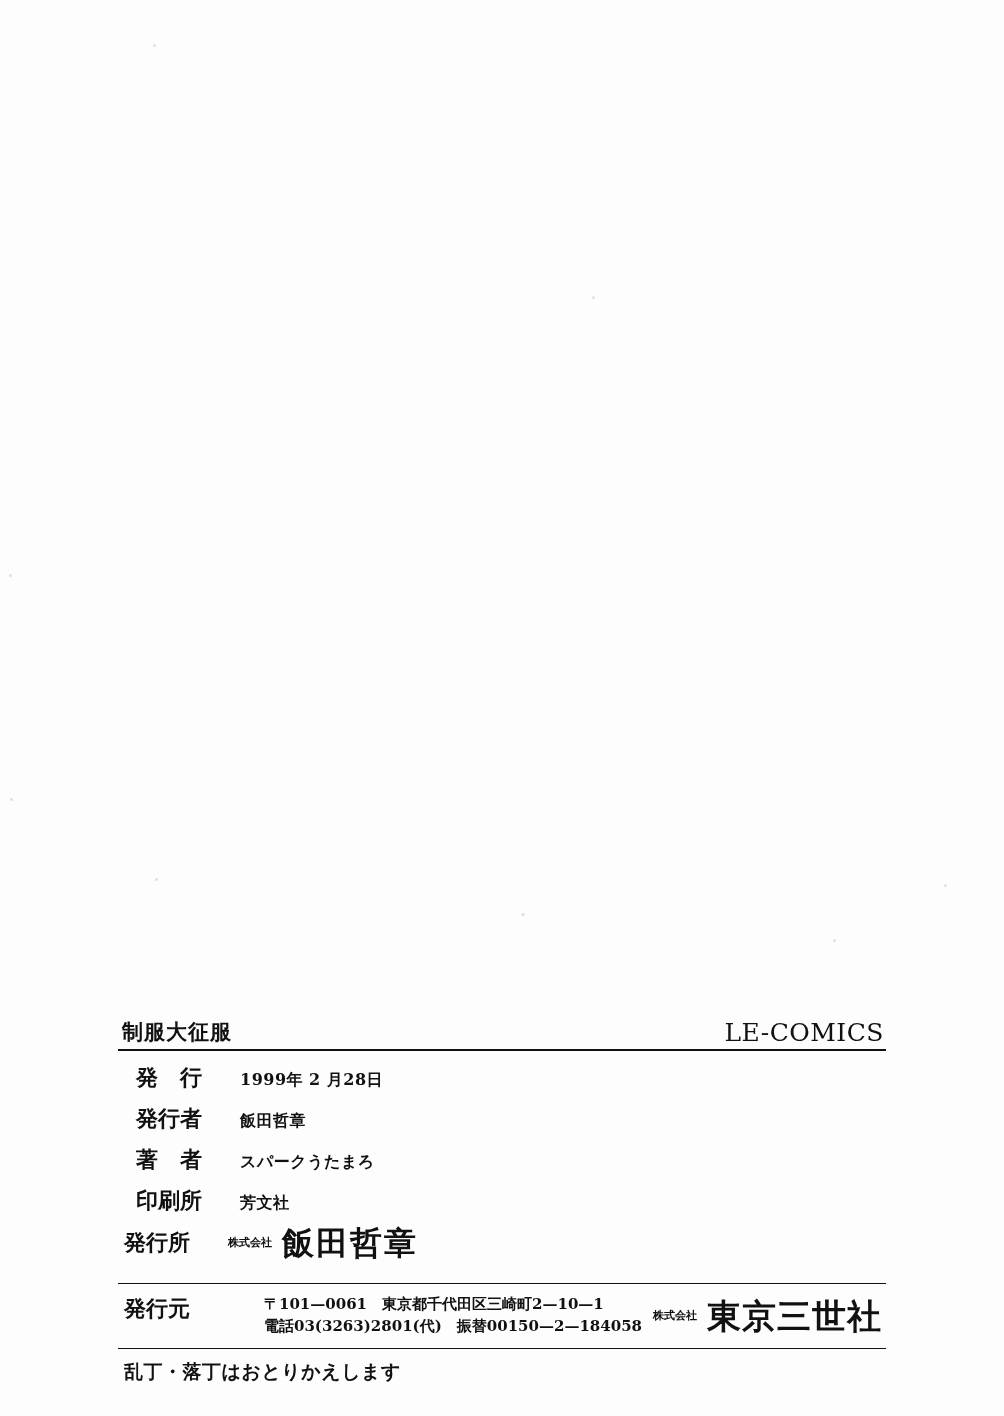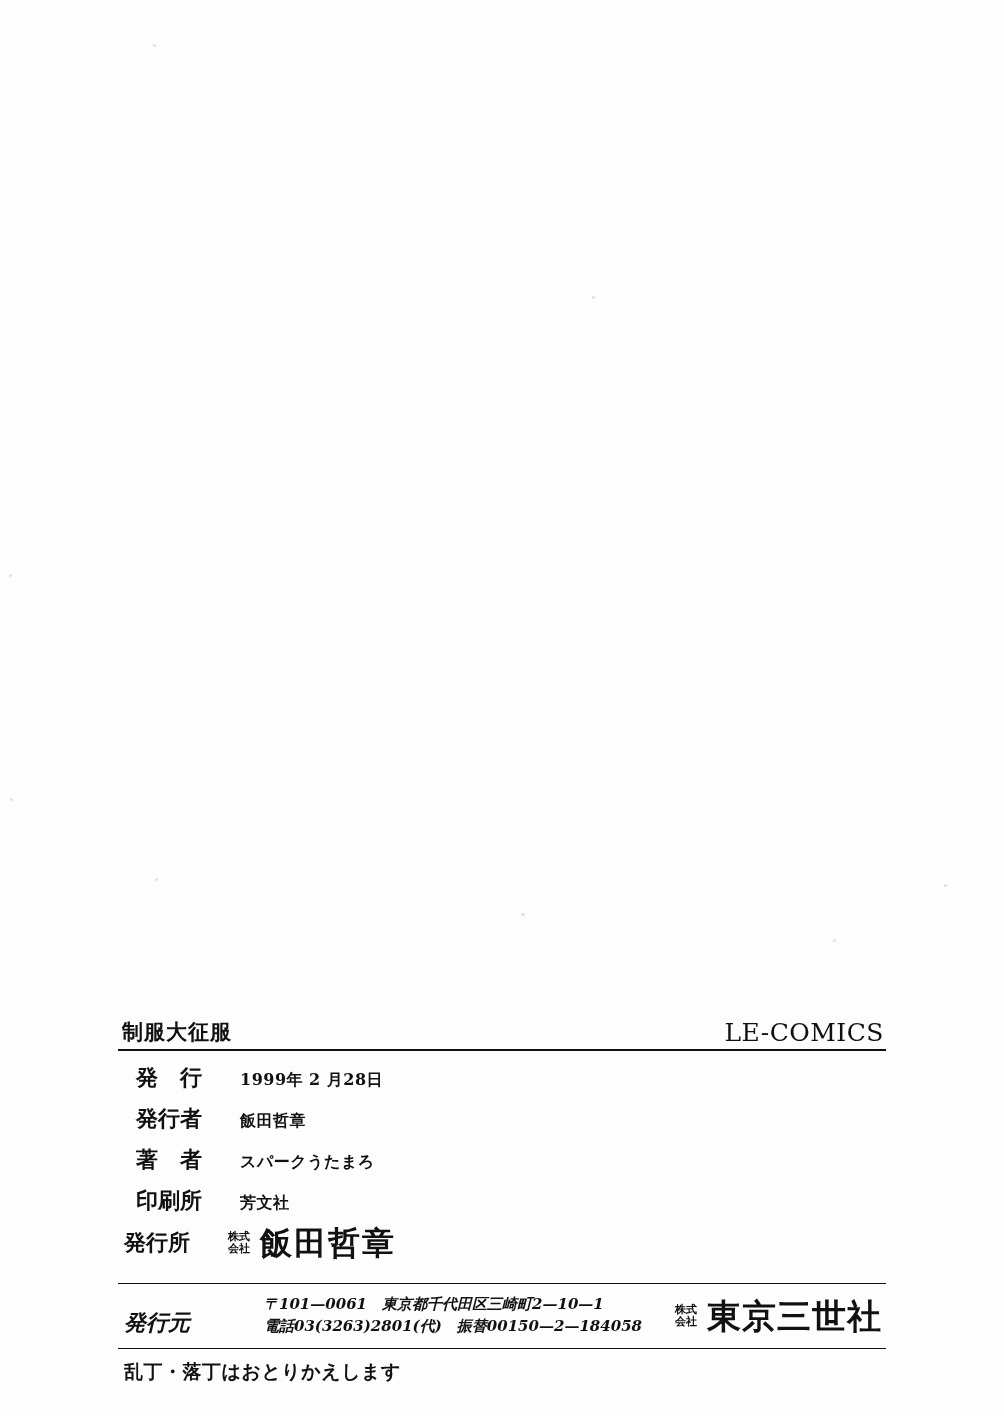--- a/index.html
+++ b/index.html
@@ -85,21 +85,21 @@
   }
 
   .publisher-row {
     display: flex;
     align-items: center;
     margin-top: 8px;
     margin-bottom: 16px;
   }
   .kk-stack {
     display: inline-flex;
-    flex-direction: column;
+    flex-direction: row;
     justify-content: center;
     font-size: 11px;
     font-weight: bold;
     line-height: 1.05;
     margin-right: 10px;
     letter-spacing: 0px;
   }
   .publisher-name {
     font-size: 32px;
     font-weight: bold;
@@ -108,22 +108,21 @@
   }
 
   .dist-block {
     display: flex;
     align-items: center;
     justify-content: space-between;
     padding: 10px 0 10px 6px;
   }
   .dist-left {
     display: flex;
-    align-items: flex-end;
-    font-style: italic;
+    align-items: flex-start;
   }
   .dist-label {
     width: 104px;
     flex: 0 0 104px;
     font-size: 22px;
     font-weight: bold;
   }
   .dist-lines {
     font-family: "DejaVu Serif", serif;
     font-size: 15px;

